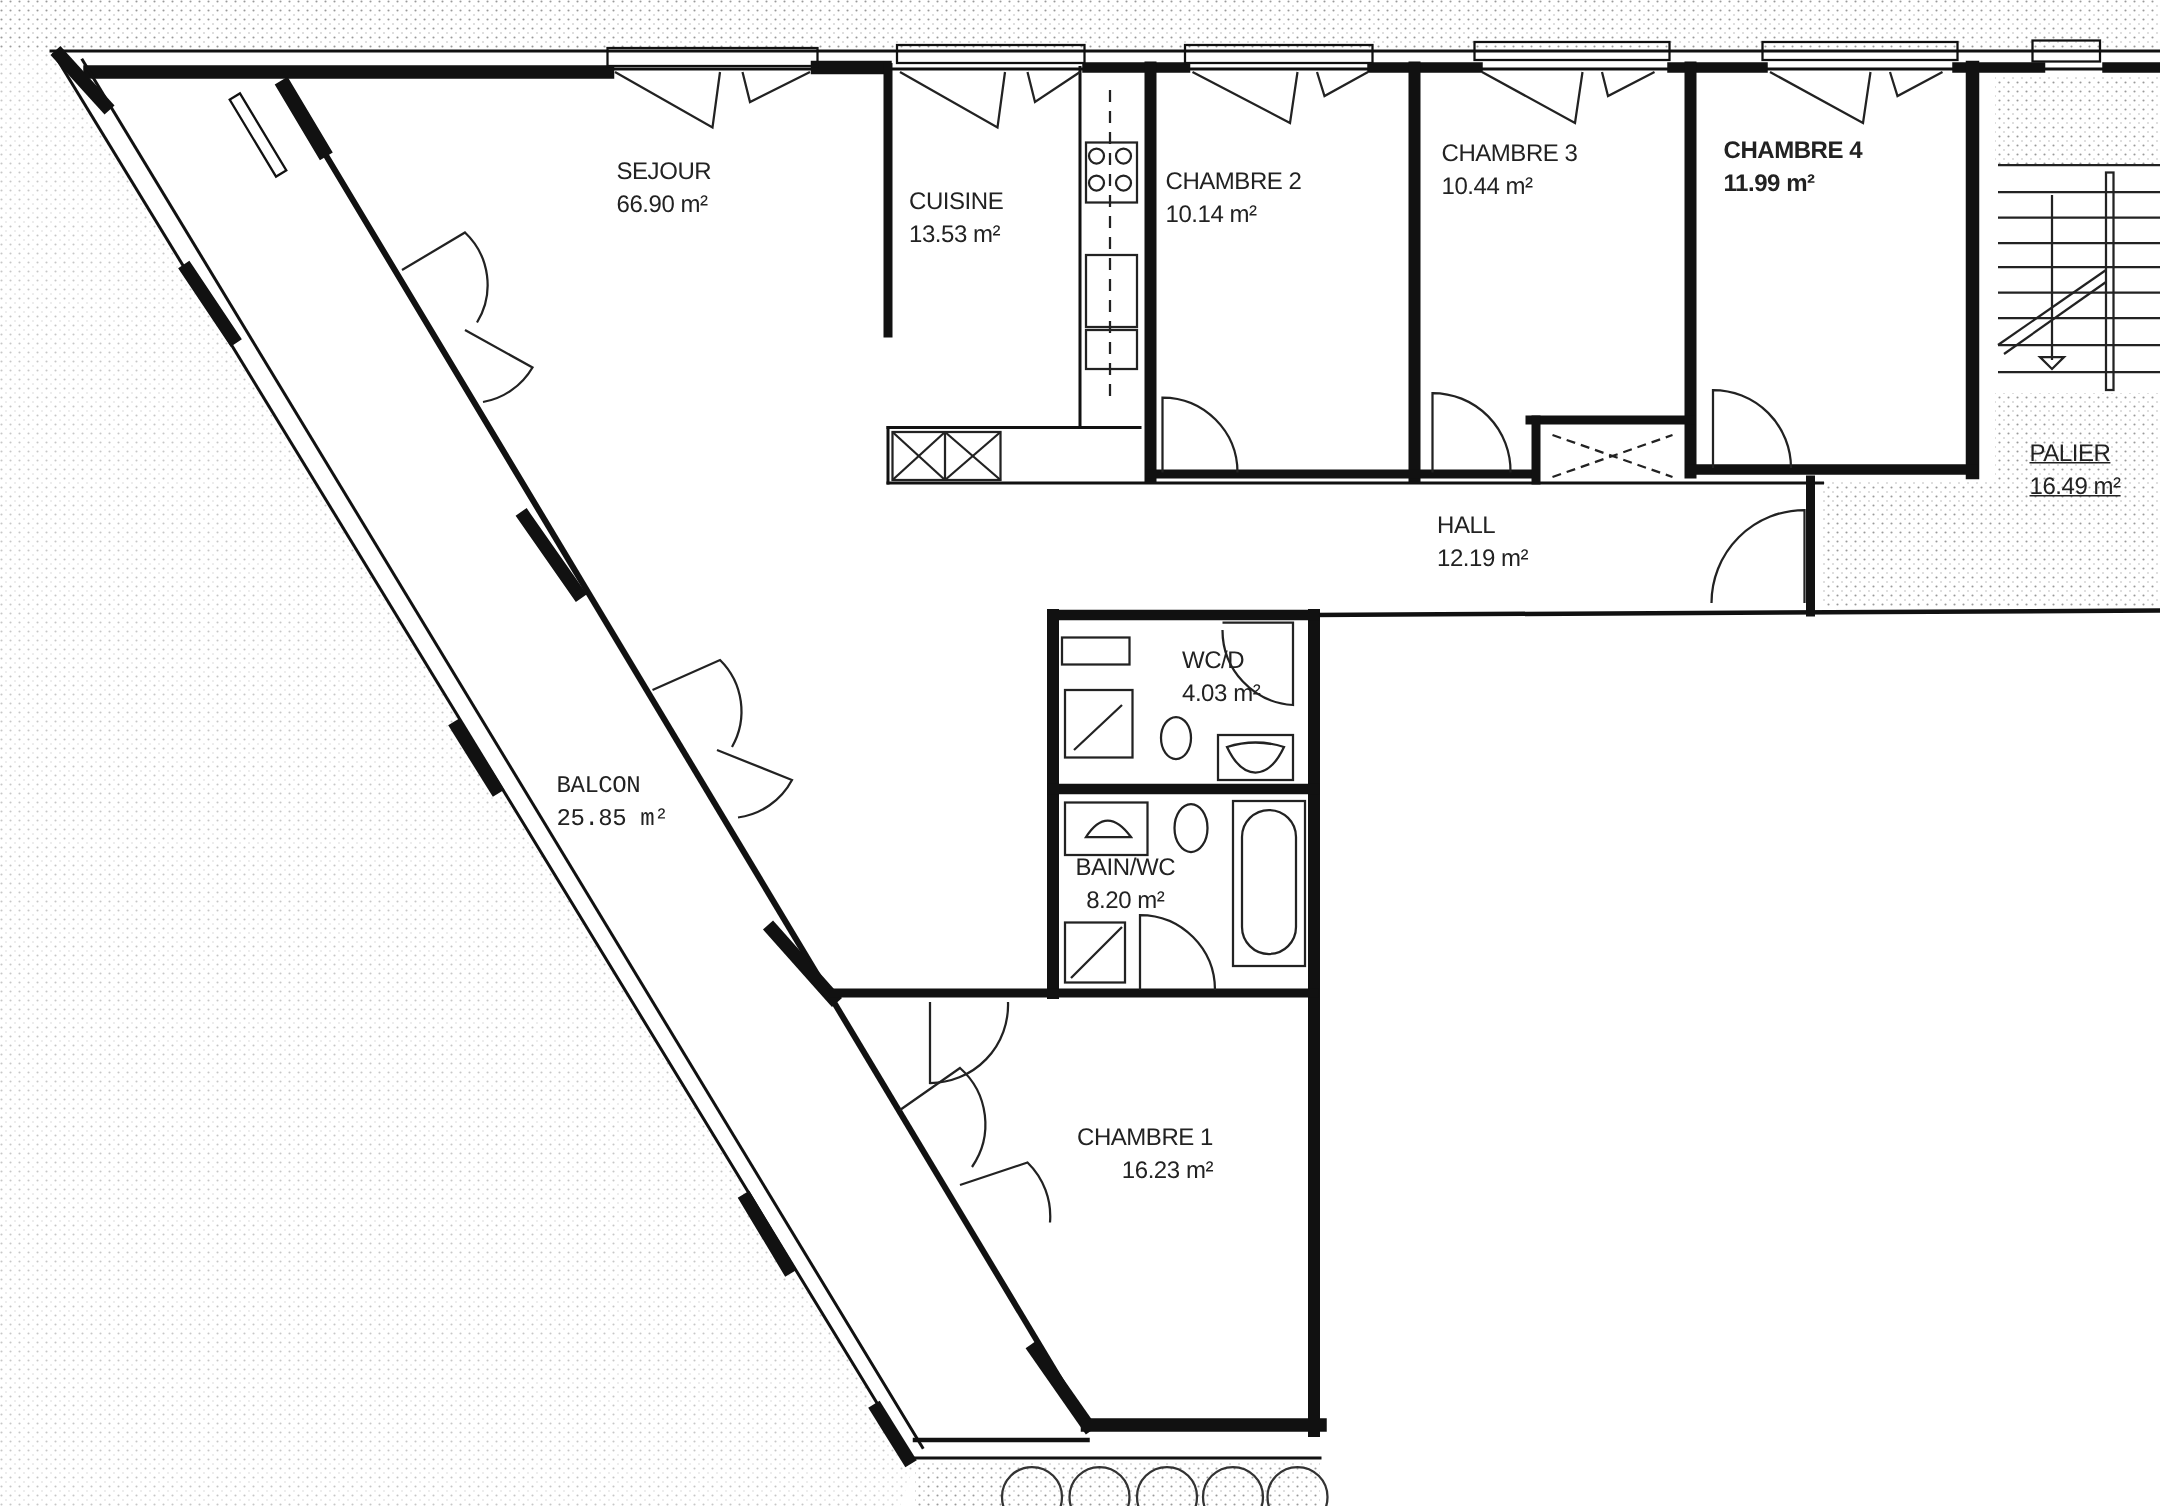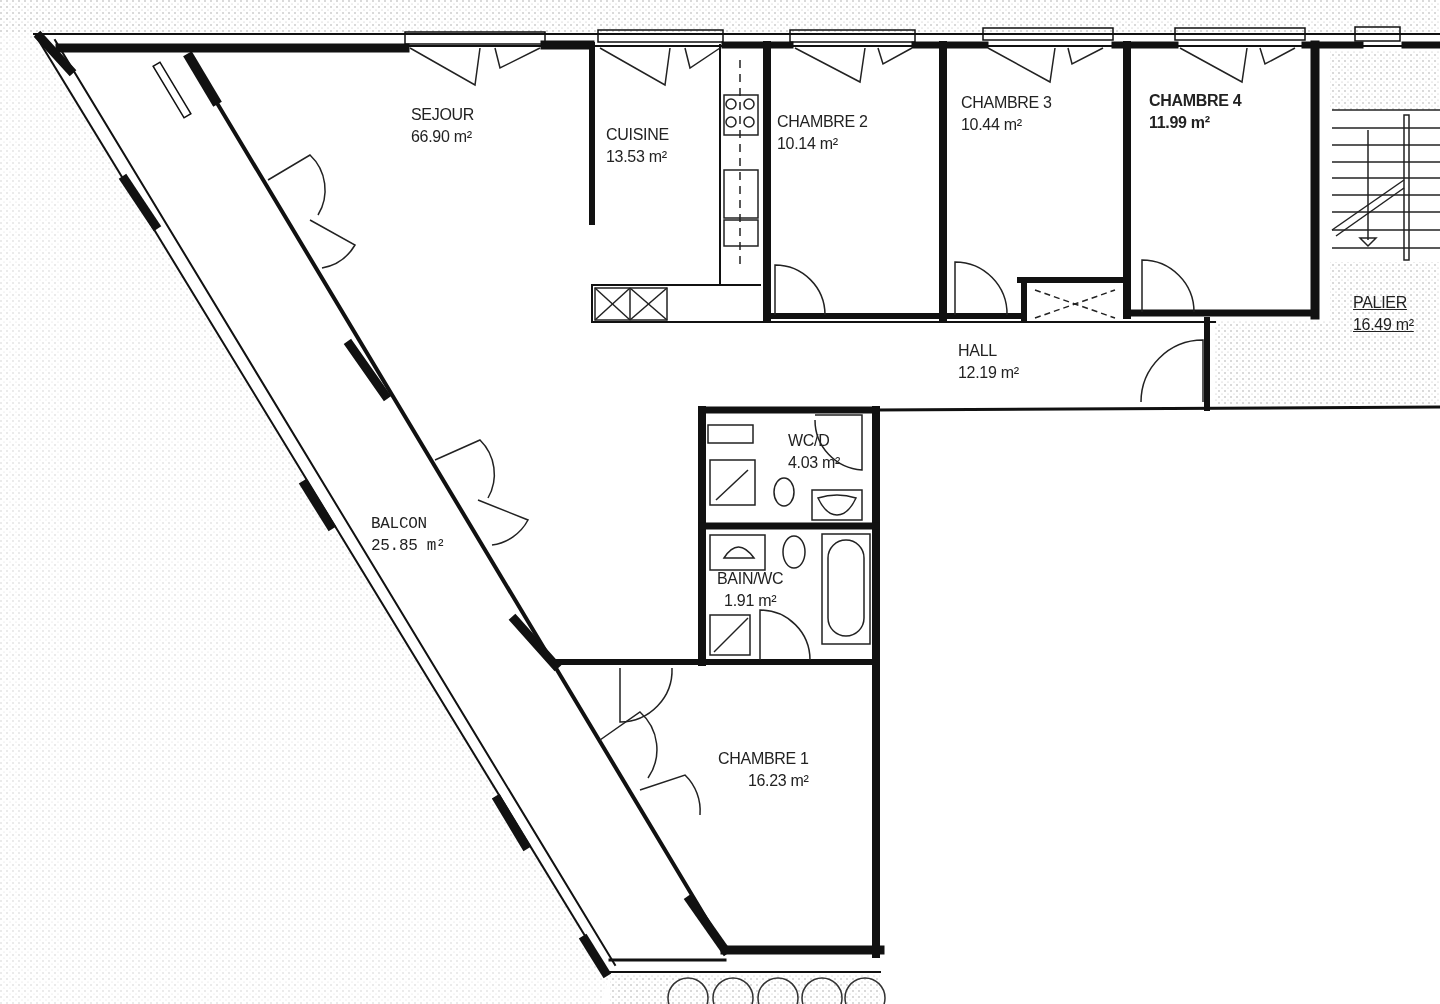--- a/index.html
+++ b/index.html
@@ -225,21 +225,21 @@
 <div class="lbl" style="left:958px;top:340px;">
   <div>HALL</div>
   <div>12.19 m²</div>
 </div>
 <div class="lbl" style="left:744px;top:430px;margin-left:44px;">
   <div>WC/D</div>
   <div>4.03 m²</div>
 </div>
 <div class="lbl" style="left:717px;top:568px;text-align:center;">
   <div>BAIN/WC</div>
-  <div>1.91 m²</div>
+  <div>8.20 m²</div>
 </div>
 <div class="lbl" style="left:371px;top:513px;font-family:Liberation Mono, monospace;">
   <div>BALCON</div>
   <div>25.85 m²</div>
 </div>
 <div class="lbl" style="left:718px;top:748px;text-align:right;">
   <div>CHAMBRE 1</div>
   <div>16.23 m²</div>
 </div>
 

